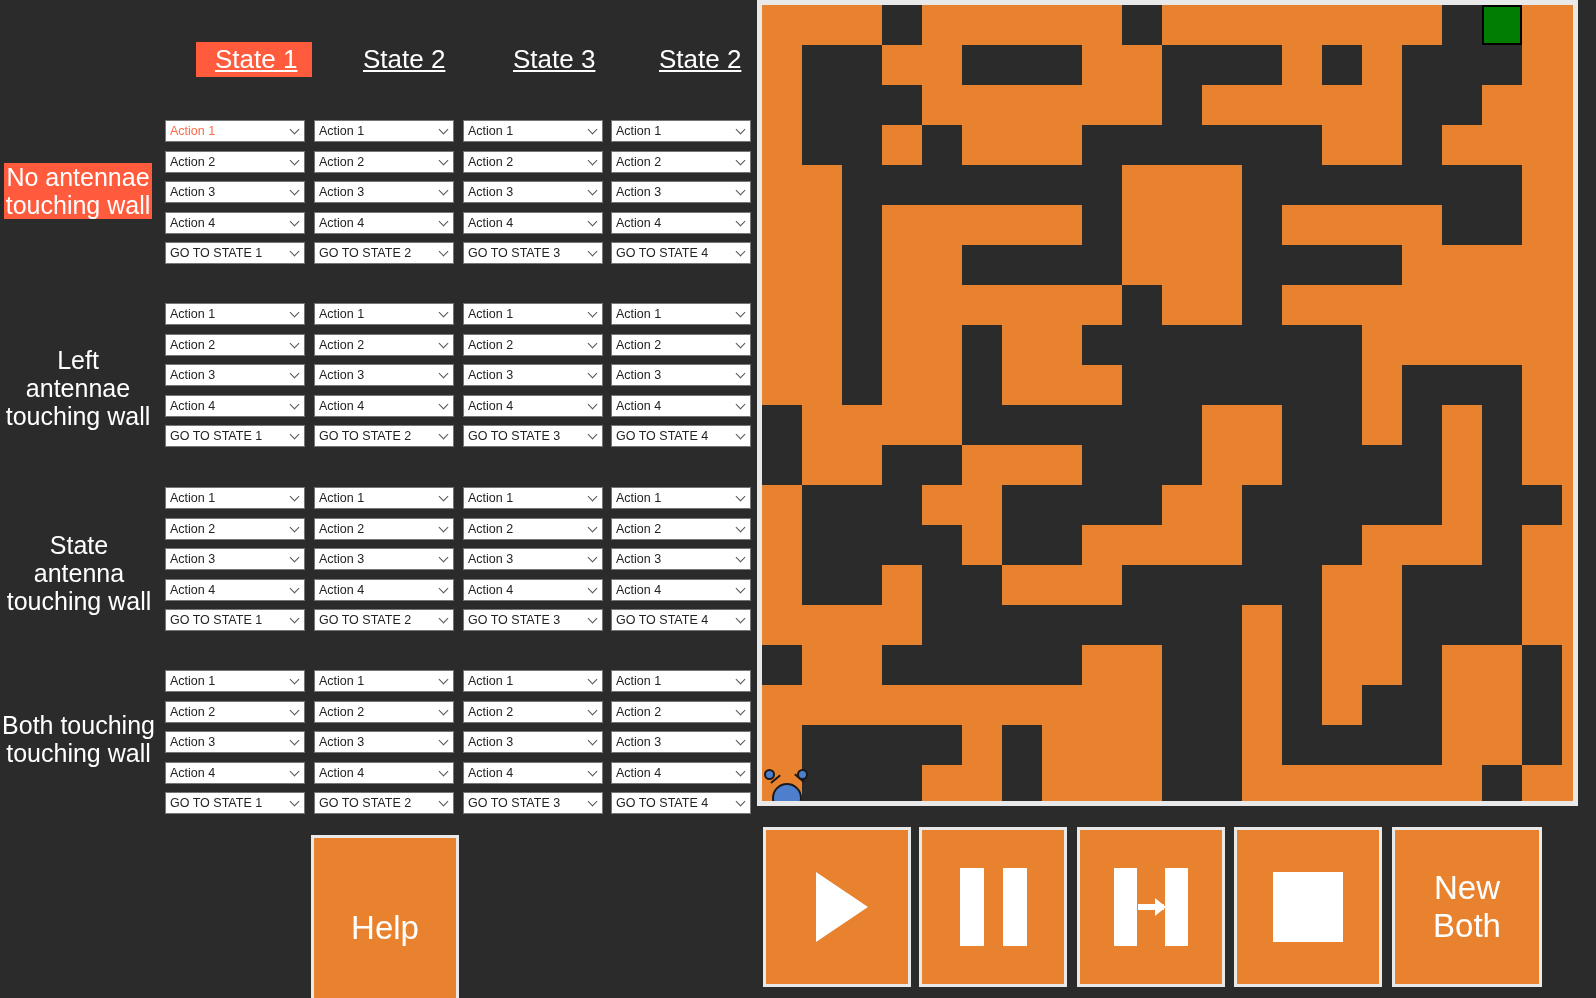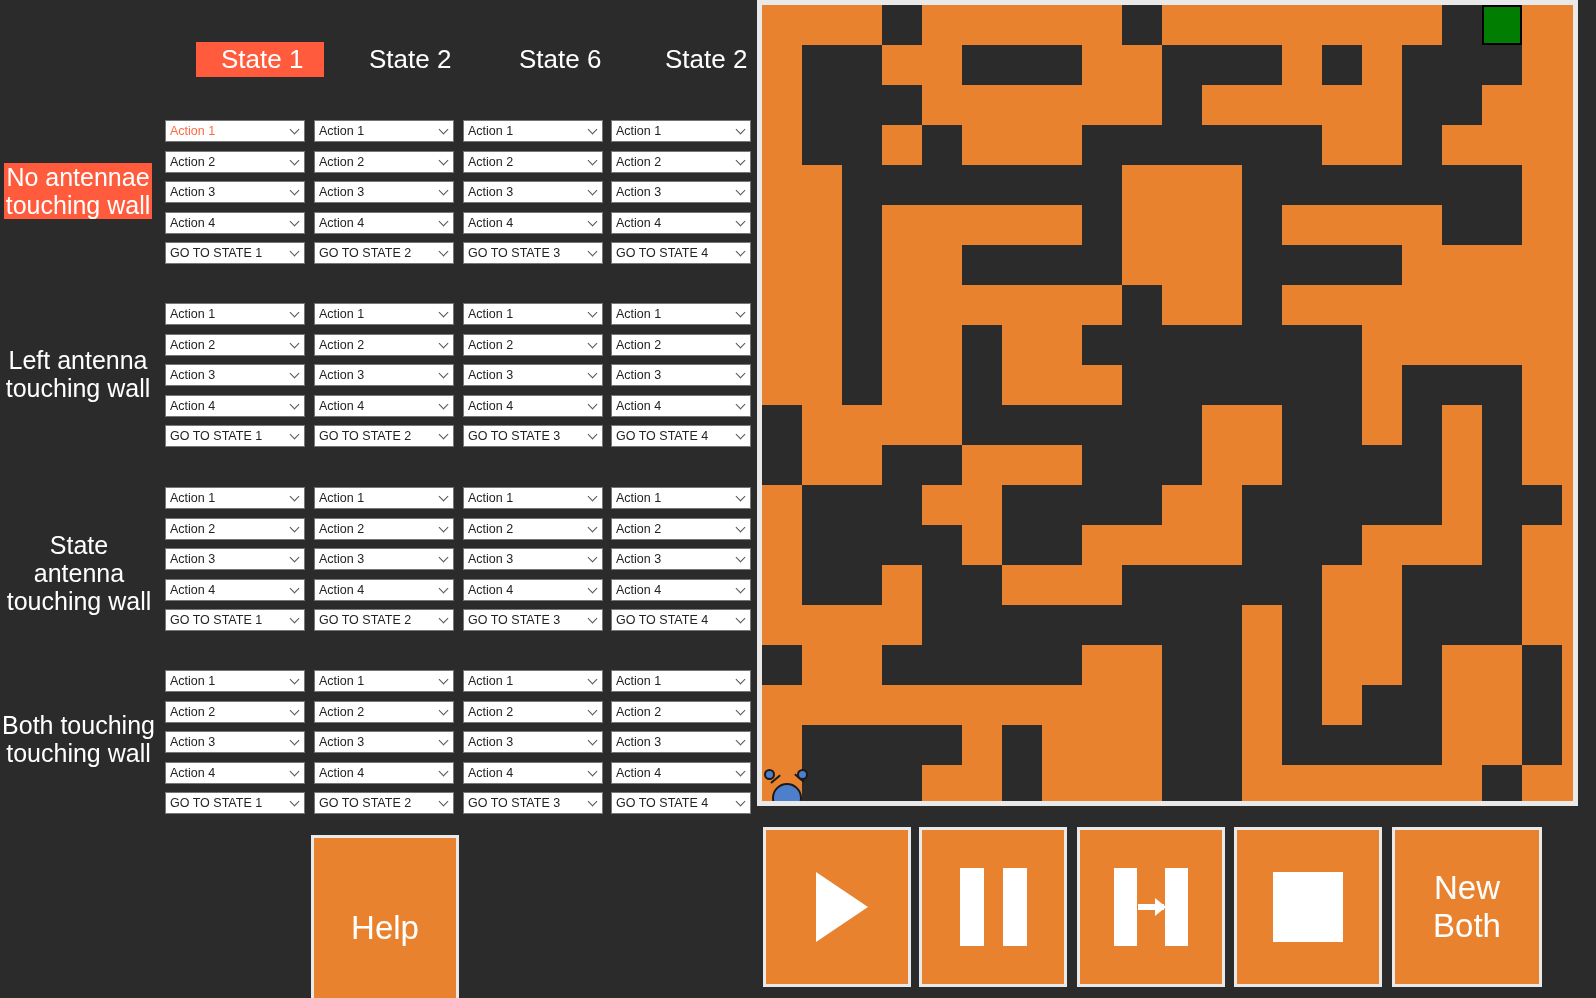--- a/index.html
+++ b/index.html
@@ -14,21 +14,22 @@
   #app{position:absolute;inset:0;}
 
   
   .left-panel{position:absolute;left:0;top:0;width:757px;height:998px;background:#2b2b2b;}
 
   .state-headers{position:absolute;left:0;top:42px;width:757px;height:42px;}
   .state-head{
     position:absolute;top:0;
     font-size:26px;color:#ffffff;
     text-align:center;white-space:nowrap;
-    padding:2px 25px;
+    padding:2px 19px;
+    text-decoration:underline;
   }
   .state-head.active{background:#ff5b3c;color:#ffffff;}
 
   .row-label{
     position:absolute;color:#ffffff;font-size:25px;
     text-align:center;line-height:28px;
   }
   .row-label.active{background:#ff5b3c;}
 
   select.dd{
@@ -134,30 +135,30 @@
 </head>
 <body>
 
 <div id="app">
 
   <div class="left-panel">
 
     <div class="state-headers">
       <div class="state-head active" style="left:196px;width:78px;">State 1</div>
       <div class="state-head" style="left:344px;width:80px;">State 2</div>
-      <div class="state-head" style="left:494px;width:80px;">State 6</div>
+      <div class="state-head" style="left:494px;width:80px;">State 3</div>
       <div class="state-head" style="left:640px;width:80px;">State 2</div>
     </div>
 
     <div class="row-label active" style="left:4px;top:163px;width:148px;">
       <div>No antennae</div>
       <div>touching wall</div>
     </div>
     <div class="row-label" style="left:4px;top:346px;width:148px;">
-      <div>Left antenna</div>
+      <div>Left antennae</div>
       <div>touching wall</div>
     </div>
     <div class="row-label" style="left:4px;top:531px;width:150px;">
       <div>State antenna</div>
       <div>touching wall</div>
     </div>
     <div class="row-label" style="left:2px;top:711px;width:153px;">
       <div>Both touching</div>
       <div>touching wall</div>
     </div>

